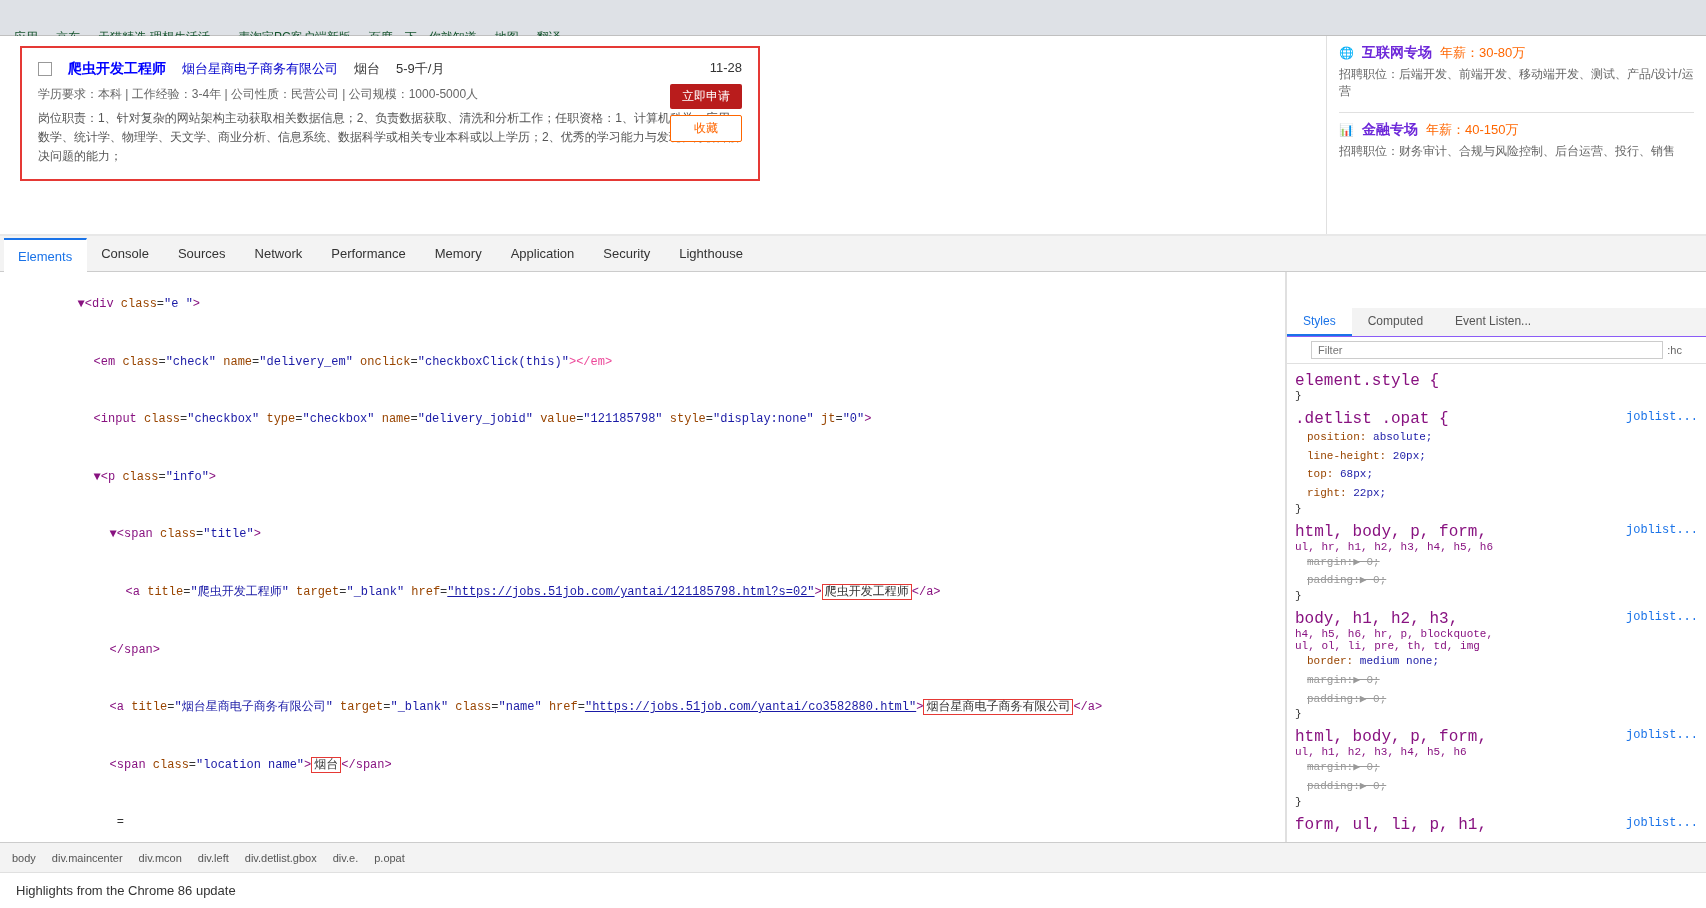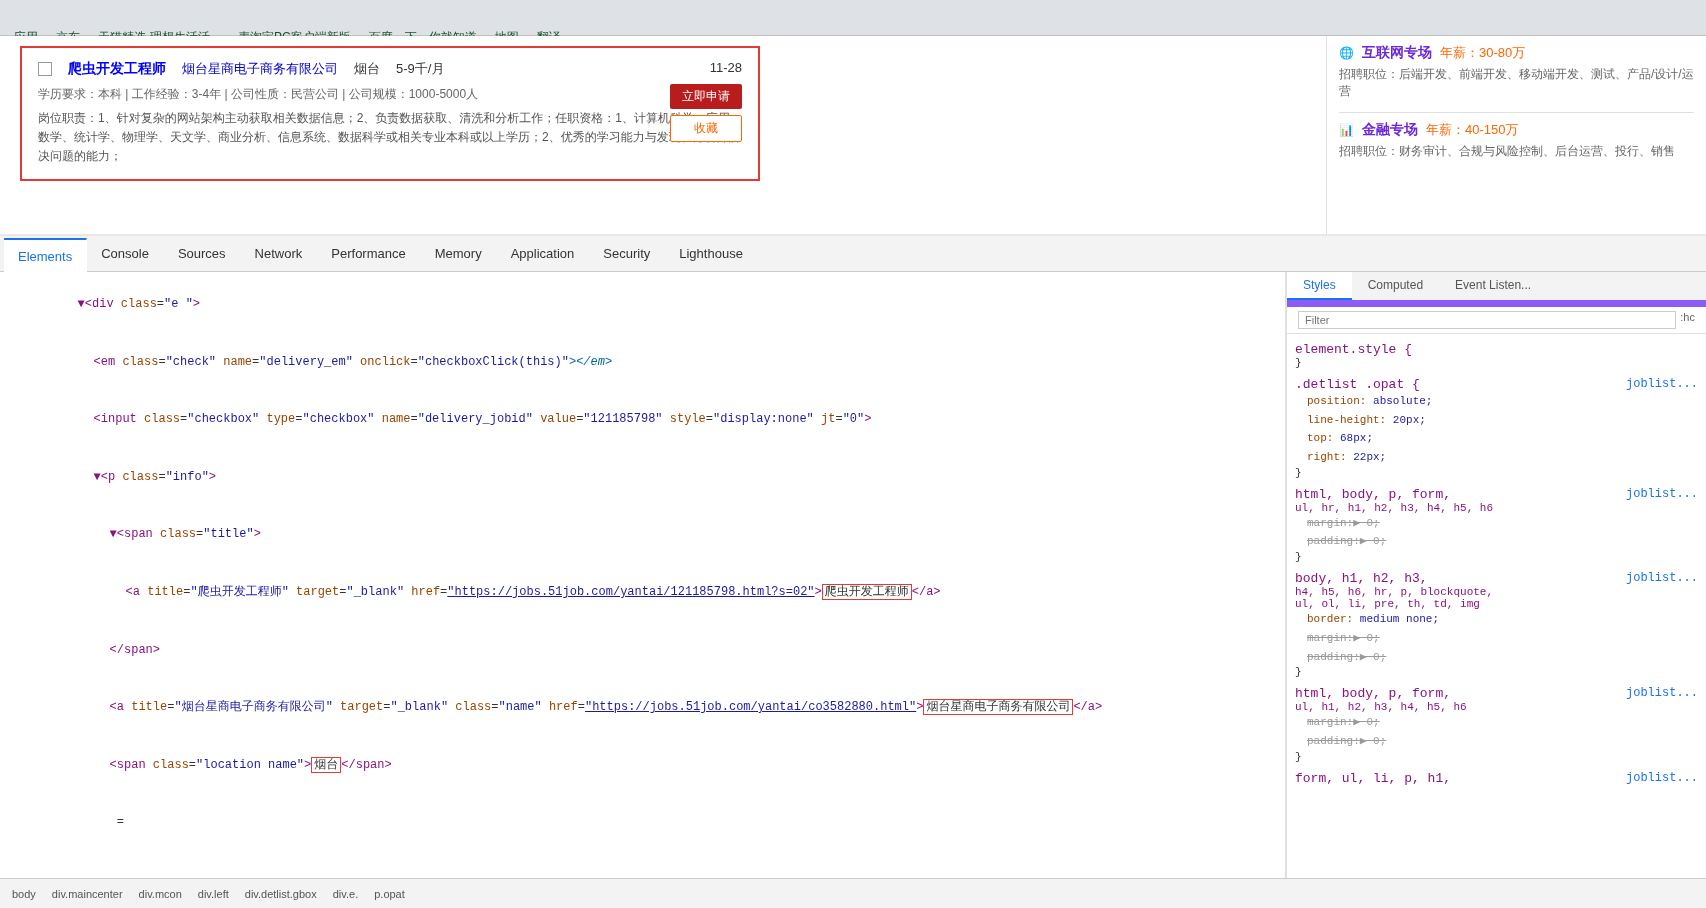--- a/index.html
+++ b/index.html
@@ -219,23 +219,24 @@
       background: #fff;
       flex-shrink: 0;
       display: flex;
       flex-direction: column;
       border-left: 1px solid #e0e0e0;
       overflow: hidden;
     }
 
     .styles-tabs {
       display: flex;
-      border-bottom: 7px solid #8b5cf6;
+      border-bottom: 1px solid #8b5cf6;
       background: #f3f3f3;
       flex-shrink: 0;
+      margin-top: 36px;
     }
 
     .styles-tab {
       padding: 6px 16px;
       font-size: 12px;
       color: #555;
       cursor: pointer;
       border-bottom: 2px solid transparent;
     }
 
@@ -248,41 +249,41 @@
     .styles-content {
       flex: 1;
       overflow: auto;
       padding: 8px;
       font-family: 'Consolas', 'Courier New', monospace;
       font-size: 11px;
     }
 
     .filter-bar {
       display: flex;
-      align-items: flex-start;
-      padding: 4px 11px;
+      align-items: center;
+      padding: 4px 24px;
       border-bottom: 1px solid #e0e0e0;
       gap: 4px;
     }
 
     .filter-input {
       flex: 1;
       border: 1px solid #ccc;
       padding: 2px 6px;
       font-size: 11px;
       outline: none;
     }
 
     .css-rule {
       margin-bottom: 8px;
     }
 
     .css-selector {
       color: #881280;
-      font-size: 13px;
+      font-size: 16px;
     }
 
     .css-source {
       color: #1a73e8;
       font-size: 12px;
       float: right;
     }
 
     .css-prop { color: #994500; font-size: 11px; }
     .css-val { color: #1a1aa6; font-size: 11px; }
@@ -428,21 +429,21 @@
   </div>
 
   <div class="devtools-main">
 
     <div class="html-panel">
 
       <div class="html-line">
         <span style="color:#881280;">▼&lt;div</span> <span style="color:#994500;">class</span>=<span style="color:#1a1aa6;">"e "</span><span style="color:#881280;">&gt;</span>
       </div>
       <div class="html-line" style="padding-left:36px;">
-        <span style="color:#881280;">&lt;em</span> <span style="color:#994500;">class</span>=<span style="color:#1a1aa6;">"check"</span> <span style="color:#994500;">name</span>=<span style="color:#1a1aa6;">"delivery_em"</span> <span style="color:#994500;">onclick</span>=<span style="color:#1a1aa6;">"checkboxClick(this)"</span><span style="color:#0369a1;font-style:italic;">&gt;&lt;/em&gt;</span>
+        <span style="color:#881280;">&lt;em</span> <span style="color:#994500;">class</span>=<span style="color:#1a1aa6;">"check"</span> <span style="color:#994500;">name</span>=<span style="color:#1a1aa6;">"delivery_em"</span> <span style="color:#994500;">onclick</span>=<span style="color:#1a1aa6;">"checkboxClick(this)"</span><span style="color:#ec4899;">&gt;&lt;/em&gt;</span>
       </div>
       <div class="html-line" style="padding-left:36px;">
         <span style="color:#881280;">&lt;input</span> <span style="color:#994500;">class</span>=<span style="color:#1a1aa6;">"checkbox"</span> <span style="color:#994500;">type</span>=<span style="color:#1a1aa6;">"checkbox"</span> <span style="color:#994500;">name</span>=<span style="color:#1a1aa6;">"delivery_jobid"</span> <span style="color:#994500;">value</span>=<span style="color:#1a1aa6;">"121185798"</span> <span style="color:#994500;">style</span>=<span style="color:#1a1aa6;">"display:none"</span> <span style="color:#994500;">jt</span>=<span style="color:#1a1aa6;">"0"</span><span style="color:#881280;">&gt;</span>
       </div>
       <div class="html-line" style="padding-left:36px;">
         <span style="color:#881280;">▼&lt;p</span> <span style="color:#994500;">class</span>=<span style="color:#1a1aa6;">"info"</span><span style="color:#881280;">&gt;</span>
       </div>
       <div class="html-line" style="padding-left:52px;">
         <span style="color:#881280;">▼&lt;span</span> <span style="color:#994500;">class</span>=<span style="color:#1a1aa6;">"title"</span><span style="color:#881280;">&gt;</span>
       </div>
@@ -542,13 +543,16 @@
   <div class="devtools-bottom">
     <span class="breadcrumb-item">body</span>
     <span class="breadcrumb-item">div.maincenter</span>
     <span class="breadcrumb-item">div.mcon</span>
     <span class="breadcrumb-item">div.left</span>
     <span class="breadcrumb-item">div.detlist.gbox</span>
     <span class="breadcrumb-item">div.e.</span>
     <span class="breadcrumb-item">p.opat</span>
   </div>
 
+  <div class="whats-new-panel">
+    <span>Highlights from the Chrome 86 update</span>
+  </div>
 </div>
 
 </body></html>

